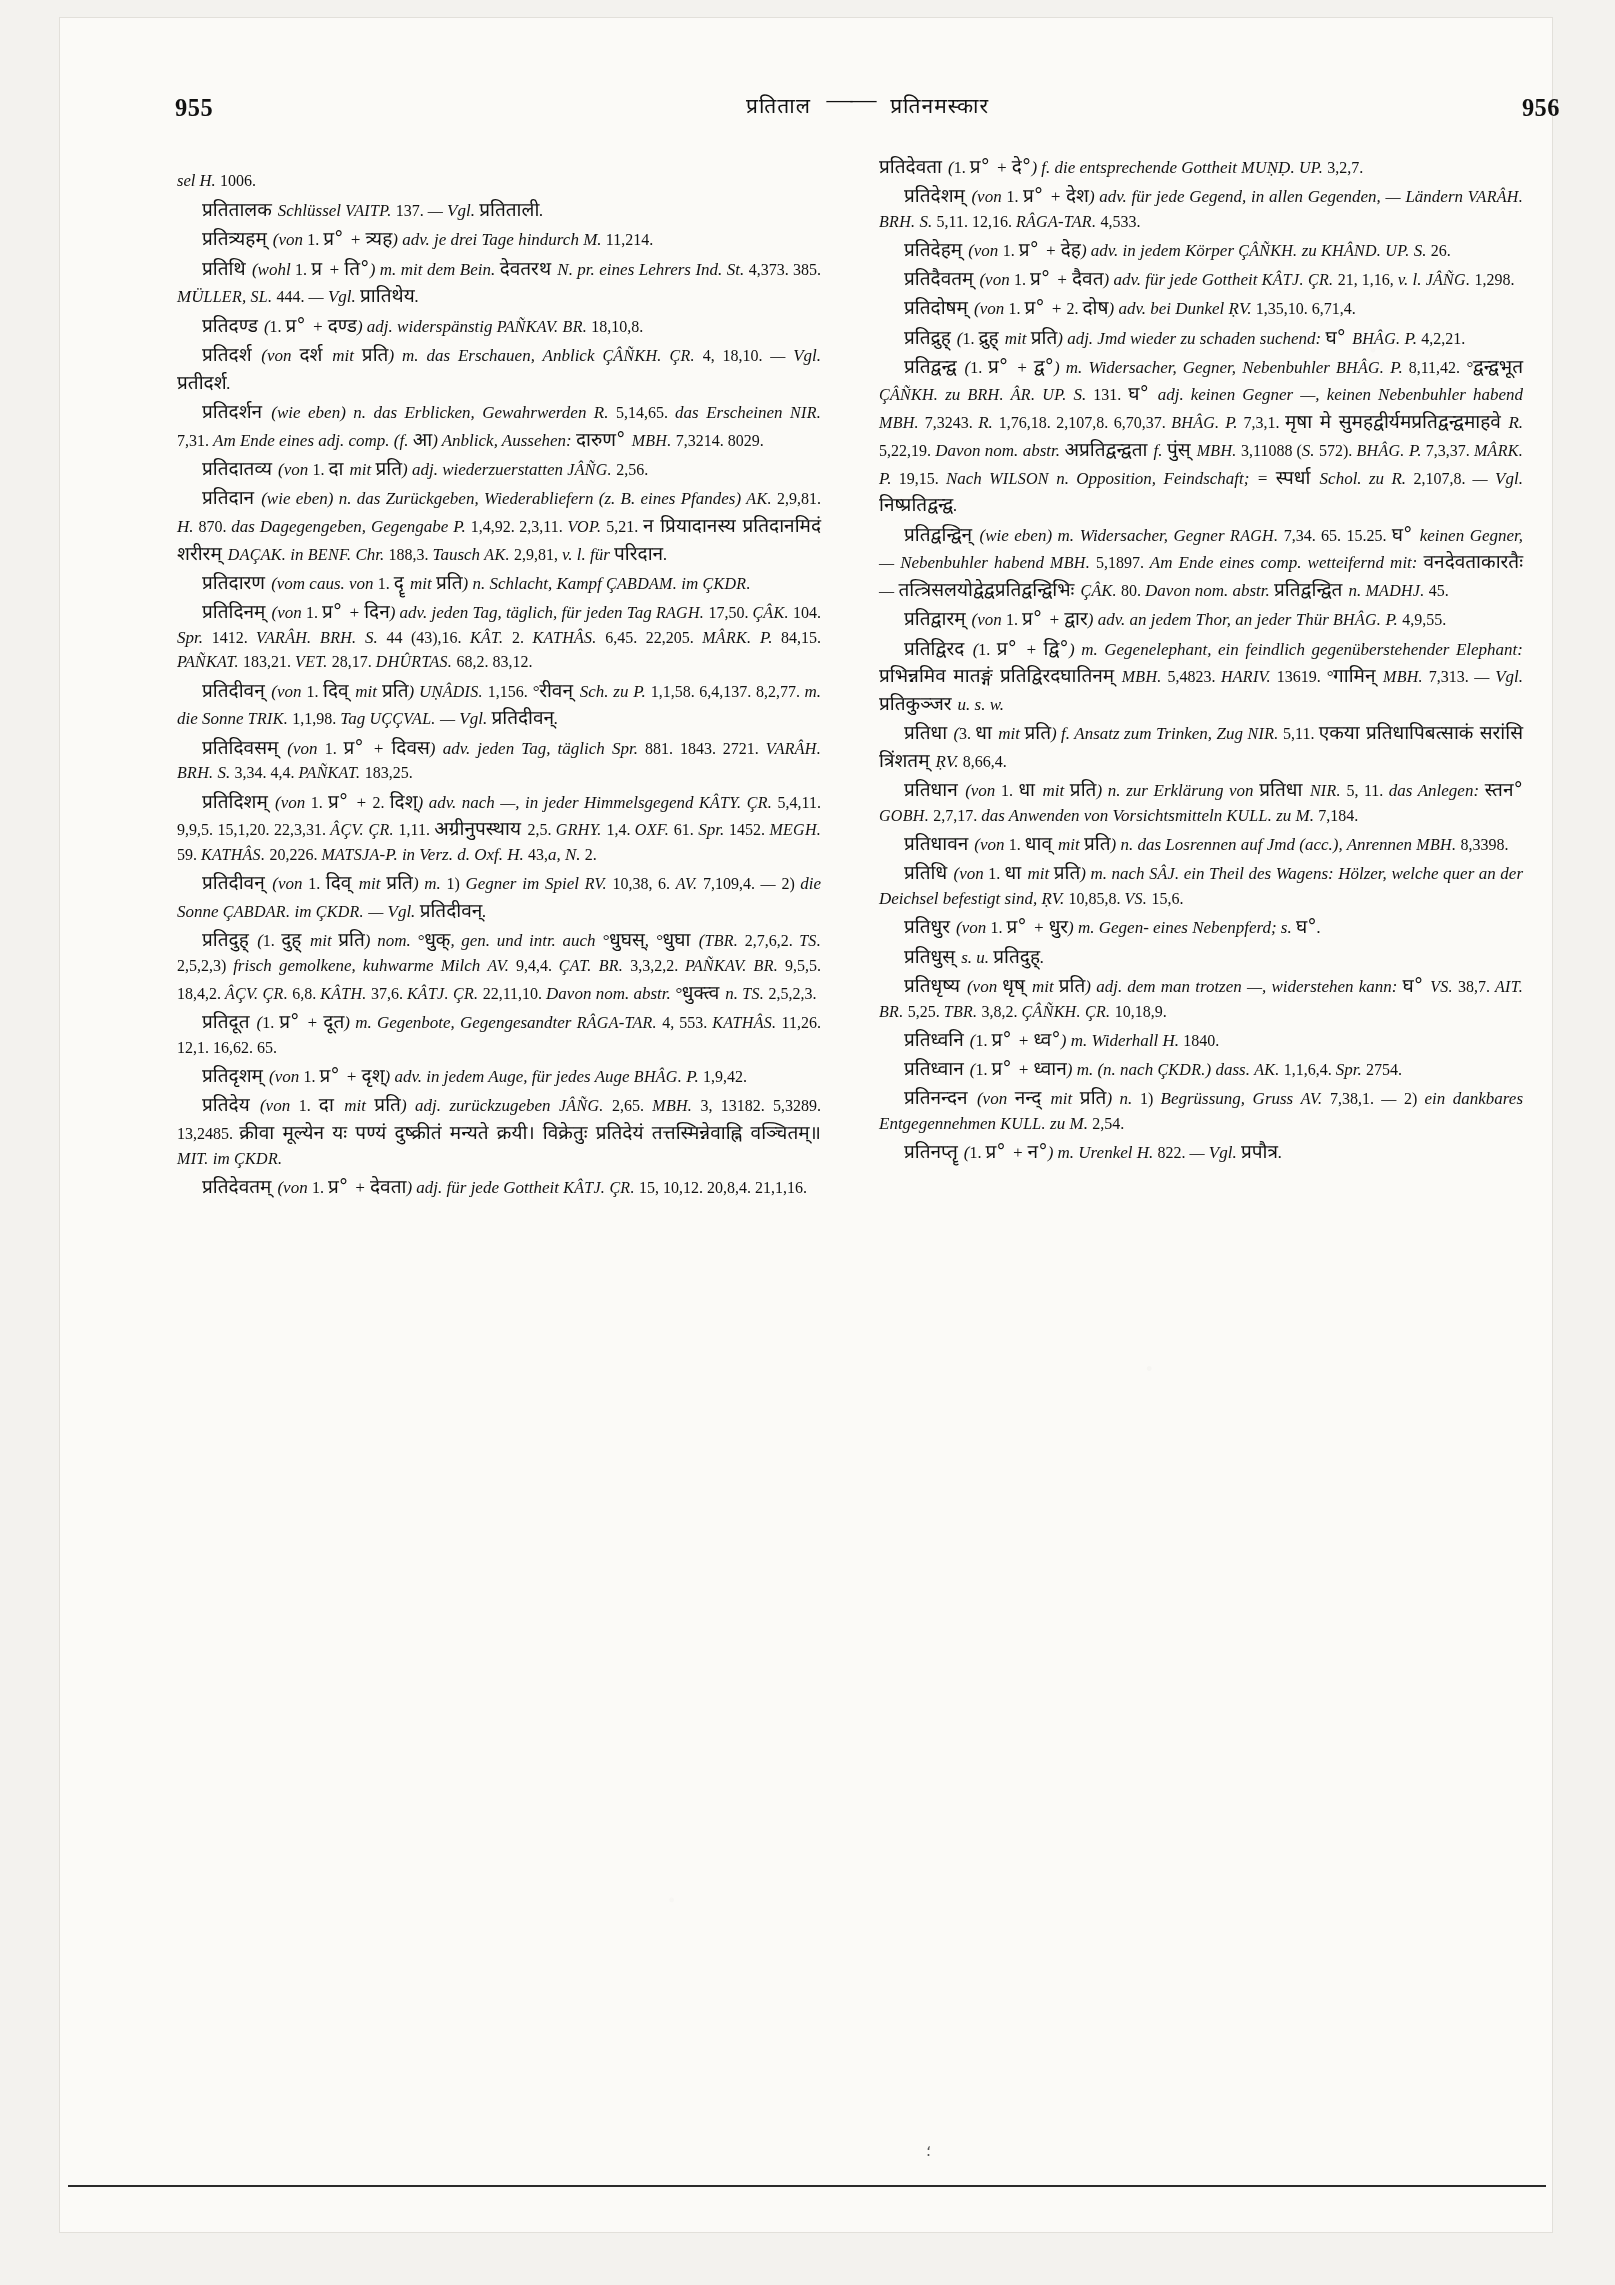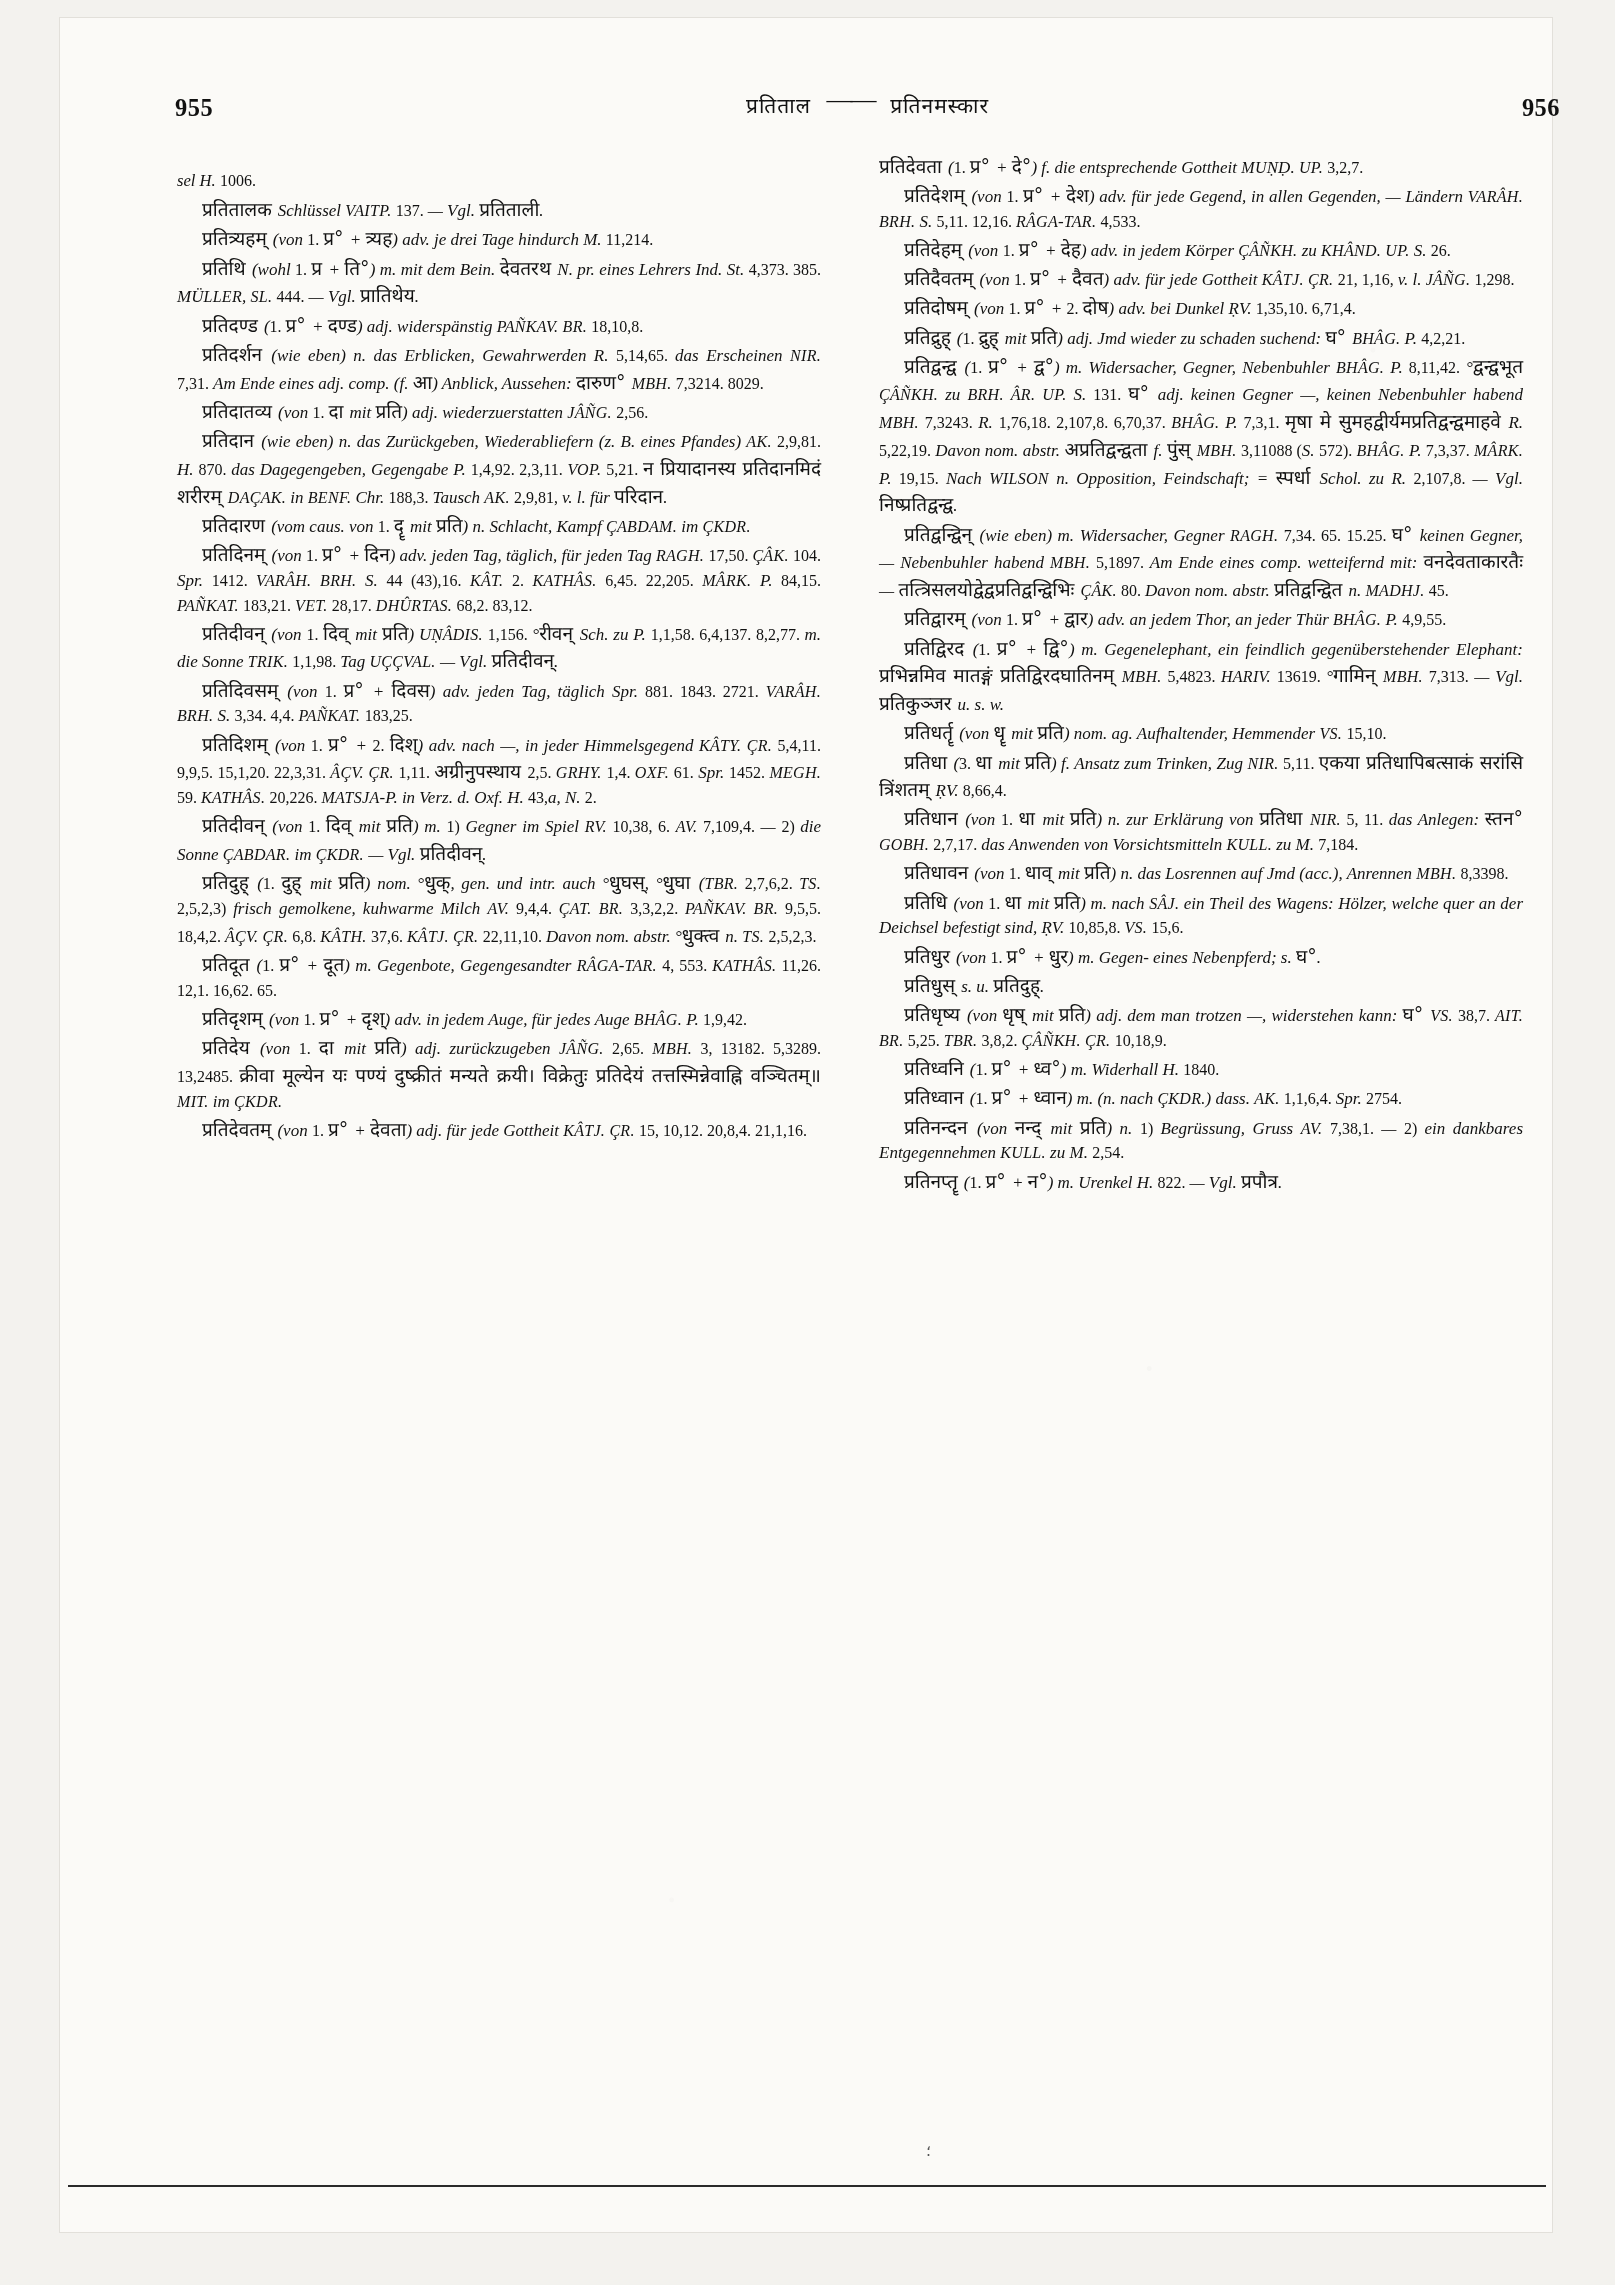--- a/index.html
+++ b/index.html
@@ -150,20 +150,21 @@
       </div>
       <div class="folio folio-right">956</div>
     </div>
 
     <div class="col col-left">
       <p class="catch"><span class="it">sel H. <span class="num rm">1006.</span></span></p>
       <p class="entry"><span class="dev">प्रतितालक </span><span class="it">Schlüssel <span class="sc">VAITP.</span> <span class="num rm">137. </span>— Vgl. </span><span class="dev">प्रतिताली</span><span class="it">.</span></p>
       <p class="entry"><span class="dev">प्रतित्र्यहम् </span><span class="it">(von <span class="num rm">1. </span></span><span class="dev">प्र° </span><span class="it">+ </span><span class="dev">त्र्यह</span><span class="it">) adv. je drei Tage hindurch M. <span class="num rm">11,214.</span></span></p>
       <p class="entry"><span class="dev">प्रतिथि </span><span class="it">(wohl <span class="num rm">1. </span></span><span class="dev">प्र </span><span class="it">+ </span><span class="dev">ति°</span><span class="it">) m. mit dem Bein. </span><span class="dev">देवतरथ </span><span class="it">N. pr. eines Lehrers Ind. St. <span class="num rm">4,373. 385. </span>MÜ<span class="sc">LLER</span>, <span class="sc">SL.</span> <span class="num rm">444. </span>— Vgl. </span><span class="dev">प्रातिथेय</span><span class="it">.</span></p>
       <p class="entry"><span class="dev">प्रतिदण्ड </span><span class="it">(<span class="num rm">1. </span></span><span class="dev">प्र° </span><span class="it">+ </span><span class="dev">दण्ड</span><span class="it">) adj. widerspänstig <span class="sc">PAÑKAV.</span> <span class="sc">BR.</span> <span class="num rm">18,10,8.</span></span></p>
+      <p class="entry"><span class="dev">प्रतिदर्श </span><span class="it">(von </span><span class="dev">दर्श </span><span class="it">mit </span><span class="dev">प्रति</span><span class="it">) m. das Erschauen, Anblick <span class="sc">ÇÂÑKH.</span> <span class="sc">ÇR.</span> <span class="num rm">4, 18,10. </span>— Vgl. </span><span class="dev">प्रतीदर्श</span><span class="it">.</span></p>
       <p class="entry"><span class="dev">प्रतिदर्शन </span><span class="it">(wie eben) n. das Erblicken, Gewahrwerden R. <span class="num rm">5,14,65. </span>das Erscheinen <span class="sc">NIR.</span> <span class="num rm">7,31. </span>Am Ende eines adj. comp. (f. </span><span class="dev">आ</span><span class="it">) Anblick, Aussehen: </span><span class="dev">दारुण° </span><span class="it"><span class="sc">MBH.</span> <span class="num rm">7,3214. 8029.</span></span></p>
       <p class="entry"><span class="dev">प्रतिदातव्य </span><span class="it">(von <span class="num rm">1. </span></span><span class="dev">दा </span><span class="it">mit </span><span class="dev">प्रति</span><span class="it">) adj. wiederzuerstatten <span class="sc">JÂÑG.</span> <span class="num rm">2,56.</span></span></p>
       <p class="entry"><span class="dev">प्रतिदान </span><span class="it">(wie eben) n. das Zurückgeben, Wiederabliefern (z. B. eines Pfandes) <span class="sc">AK.</span> <span class="num rm">2,9,81. </span>H. <span class="num rm">870. </span>das Dagegengeben, Gegengabe P. <span class="num rm">1,4,92. 2,3,11. </span><span class="sc">VOP.</span> <span class="num rm">5,21. </span></span><span class="dev">न प्रियादानस्य प्रतिदानमिदं शरीरम् </span><span class="it"><span class="sc">DAÇAK.</span> in <span class="sc">BENF.</span> Chr. <span class="num rm">188,3. </span>Tausch <span class="sc">AK.</span> <span class="num rm">2,9,81, </span>v. l. für </span><span class="dev">परिदान</span><span class="it">.</span></p>
       <p class="entry"><span class="dev">प्रतिदारण </span><span class="it">(vom caus. von <span class="num rm">1. </span></span><span class="dev">दॄ </span><span class="it">mit </span><span class="dev">प्रति</span><span class="it">) n. Schlacht, Kampf <span class="sc">ÇABDAM.</span> im <span class="sc">ÇKDR.</span></span></p>
       <p class="entry"><span class="dev">प्रतिदिनम् </span><span class="it">(von <span class="num rm">1. </span></span><span class="dev">प्र° </span><span class="it">+ </span><span class="dev">दिन</span><span class="it">) adv. jeden Tag, täglich, für jeden Tag <span class="sc">RAGH.</span> <span class="num rm">17,50. </span><span class="sc">ÇÂK.</span> <span class="num rm">104. </span>Spr. <span class="num rm">1412. </span><span class="sc">VARÂH.</span> <span class="sc">BRH.</span> S. <span class="num rm">44 (43),16. </span><span class="sc">KÂT.</span> <span class="num rm">2. </span><span class="sc">KATHÂS.</span> <span class="num rm">6,45. 22,205. </span><span class="sc">MÂRK.</span> P. <span class="num rm">84,15. </span><span class="sc">PAÑKAT.</span> <span class="num rm">183,21. </span><span class="sc">VET.</span> <span class="num rm">28,17. </span><span class="sc">DHÛRTAS.</span> <span class="num rm">68,2. 83,12.</span></span></p>
       <p class="entry"><span class="dev">प्रतिदीवन् </span><span class="it">(von <span class="num rm">1. </span></span><span class="dev">दिव् </span><span class="it">mit </span><span class="dev">प्रति</span><span class="it">) UṆ<span class="sc">ÂDIS.</span> <span class="num rm">1,156. </span>°</span><span class="dev">रीवन् </span><span class="it">Sch. zu P. <span class="num rm">1,1,58. 6,4,137. 8,2,77. </span>m. die Sonne <span class="sc">TRIK.</span> <span class="num rm">1,1,98. </span>Tag <span class="sc">UÇÇVAL.</span> — Vgl. </span><span class="dev">प्रतिदीवन्</span><span class="it">.</span></p>
       <p class="entry"><span class="dev">प्रतिदिवसम् </span><span class="it">(von <span class="num rm">1. </span></span><span class="dev">प्र° </span><span class="it">+ </span><span class="dev">दिवस</span><span class="it">) adv. jeden Tag, täglich Spr. <span class="num rm">881. 1843. 2721. </span><span class="sc">VARÂH.</span> <span class="sc">BRH.</span> S. <span class="num rm">3,34. 4,4. </span><span class="sc">PAÑKAT.</span> <span class="num rm">183,25.</span></span></p>
       <p class="entry"><span class="dev">प्रतिदिशम् </span><span class="it">(von <span class="num rm">1. </span></span><span class="dev">प्र° </span><span class="it">+ <span class="num rm">2. </span></span><span class="dev">दिश्</span><span class="it">) adv. nach —, in jeder Himmelsgegend <span class="sc">KÂTY.</span> <span class="sc">ÇR.</span> <span class="num rm">5,4,11. 9,9,5. 15,1,20. 22,3,31. </span><span class="sc">ÂÇV.</span> <span class="sc">ÇR.</span> <span class="num rm">1,11. </span></span><span class="dev">अग्रीनुपस्थाय </span><span class="it"><span class="num rm">2,5. </span><span class="sc">GRHY.</span> <span class="num rm">1,4. </span><span class="sc">OXF.</span> <span class="num rm">61. </span>Spr. <span class="num rm">1452. </span><span class="sc">MEGH.</span> <span class="num rm">59. </span><span class="sc">KATHÂS.</span> <span class="num rm">20,226. </span><span class="sc">MATSJA</span>-P. in Verz. d. Oxf. H. <span class="num rm">43,</span>a, N. <span class="num rm">2.</span></span></p>
       <p class="entry"><span class="dev">प्रतिदीवन् </span><span class="it">(von <span class="num rm">1. </span></span><span class="dev">दिव् </span><span class="it">mit </span><span class="dev">प्रति</span><span class="it">) m. <span class="num rm">1) </span>Gegner im Spiel <span class="sc">RV.</span> <span class="num rm">10,38, 6. </span><span class="sc">AV.</span> <span class="num rm">7,109,4. </span>— <span class="num rm">2) </span>die Sonne <span class="sc">ÇABDAR.</span> im <span class="sc">ÇKDR.</span> — Vgl. </span><span class="dev">प्रतिदीवन्</span><span class="it">.</span></p>
       <p class="entry"><span class="dev">प्रतिदुह् </span><span class="it">(<span class="num rm">1. </span></span><span class="dev">दुह् </span><span class="it">mit </span><span class="dev">प्रति</span><span class="it">) nom. °</span><span class="dev">धुक्</span><span class="it">, gen. und intr. auch °</span><span class="dev">धुघस्</span><span class="it">, °</span><span class="dev">धुघा </span><span class="it">(<span class="sc">TBR.</span> <span class="num rm">2,7,6,2. </span><span class="sc">TS.</span> <span class="num rm">2,5,2,3) </span>frisch gemolkene, kuhwarme Milch <span class="sc">AV.</span> <span class="num rm">9,4,4. </span><span class="sc">ÇAT.</span> <span class="sc">BR.</span> <span class="num rm">3,3,2,2. </span><span class="sc">PAÑKAV.</span> <span class="sc">BR.</span> <span class="num rm">9,5,5. 18,4,2. </span><span class="sc">ÂÇV.</span> <span class="sc">ÇR.</span> <span class="num rm">6,8. </span><span class="sc">KÂTH.</span> <span class="num rm">37,6. </span><span class="sc">KÂTJ.</span> <span class="sc">ÇR.</span> <span class="num rm">22,11,10. </span>Davon nom. abstr. °</span><span class="dev">धुक्त्व </span><span class="it">n. <span class="sc">TS.</span> <span class="num rm">2,5,2,3.</span></span></p>
@@ -177,21 +178,20 @@
       <p class="entry noindent"><span class="dev">प्रतिदेवता </span><span class="it">(<span class="num rm">1. </span></span><span class="dev">प्र° </span><span class="it">+ </span><span class="dev">दे°</span><span class="it">) f. die entsprechende Gottheit <span class="sc">MU</span>ṆḌ. <span class="sc">UP.</span> <span class="num rm">3,2,7.</span></span></p>
       <p class="entry"><span class="dev">प्रतिदेशम् </span><span class="it">(von <span class="num rm">1. </span></span><span class="dev">प्र° </span><span class="it">+ </span><span class="dev">देश</span><span class="it">) adv. für jede Gegend, in allen Gegenden, — Ländern <span class="sc">VARÂH.</span> <span class="sc">BRH.</span> S. <span class="num rm">5,11. 12,16. </span><span class="sc">RÂGA</span>-<span class="sc">TAR.</span> <span class="num rm">4,533.</span></span></p>
       <p class="entry"><span class="dev">प्रतिदेहम् </span><span class="it">(von <span class="num rm">1. </span></span><span class="dev">प्र° </span><span class="it">+ </span><span class="dev">देह</span><span class="it">) adv. in jedem Körper <span class="sc">ÇÂÑKH.</span> zu <span class="sc">KHÂND.</span> <span class="sc">UP.</span> S. <span class="num rm">26.</span></span></p>
       <p class="entry"><span class="dev">प्रतिदैवतम् </span><span class="it">(von <span class="num rm">1. </span></span><span class="dev">प्र° </span><span class="it">+ </span><span class="dev">दैवत</span><span class="it">) adv. für jede Gottheit <span class="sc">KÂTJ.</span> <span class="sc">ÇR.</span> <span class="num rm">21, 1,16, </span>v. l. <span class="sc">JÂÑG.</span> <span class="num rm">1,298.</span></span></p>
       <p class="entry"><span class="dev">प्रतिदोषम् </span><span class="it">(von <span class="num rm">1. </span></span><span class="dev">प्र° </span><span class="it">+ <span class="num rm">2. </span></span><span class="dev">दोष</span><span class="it">) adv. bei Dunkel ṚV. <span class="num rm">1,35,10. 6,71,4.</span></span></p>
       <p class="entry"><span class="dev">प्रतिद्रुह् </span><span class="it">(<span class="num rm">1. </span></span><span class="dev">द्रुह् </span><span class="it">mit </span><span class="dev">प्रति</span><span class="it">) adj. Jmd wieder zu schaden suchend: </span><span class="dev">घ° </span><span class="it"><span class="sc">BHÂG.</span> P. <span class="num rm">4,2,21.</span></span></p>
       <p class="entry"><span class="dev">प्रतिद्वन्द्व </span><span class="it">(<span class="num rm">1. </span></span><span class="dev">प्र° </span><span class="it">+ </span><span class="dev">द्व°</span><span class="it">) m. Widersacher, Gegner, Nebenbuhler <span class="sc">BHÂG.</span> P. <span class="num rm">8,11,42. </span>°</span><span class="dev">द्वन्द्वभूत </span><span class="it"><span class="sc">ÇÂÑKH.</span> zu <span class="sc">BRH.</span> <span class="sc">ÂR.</span> <span class="sc">UP.</span> S. <span class="num rm">131. </span></span><span class="dev">घ° </span><span class="it">adj. keinen Gegner —, keinen Nebenbuhler habend <span class="sc">MBH.</span> <span class="num rm">7,3243. </span>R. <span class="num rm">1,76,18. 2,107,8. 6,70,37. </span><span class="sc">BHÂG.</span> P. <span class="num rm">7,3,1. </span></span><span class="dev">मृषा मे सुमहद्वीर्यमप्रतिद्वन्द्वमाहवे </span><span class="it">R. <span class="num rm">5,22,19. </span>Davon nom. abstr. </span><span class="dev">अप्रतिद्वन्द्वता </span><span class="it">f. </span><span class="dev">पुंस् </span><span class="it"><span class="sc">MBH.</span> <span class="num rm">3,11088 (</span>S. <span class="num rm">572). </span><span class="sc">BHÂG.</span> P. <span class="num rm">7,3,37. </span><span class="sc">MÂRK.</span> P. <span class="num rm">19,15. </span>Nach <span class="sc">WILSON</span> n. Opposition, Feindschaft; = </span><span class="dev">स्पर्धा </span><span class="it">Schol. zu R. <span class="num rm">2,107,8. </span>— Vgl. </span><span class="dev">निष्प्रतिद्वन्द्व</span><span class="it">.</span></p>
       <p class="entry"><span class="dev">प्रतिद्वन्द्विन् </span><span class="it">(wie eben) m. Widersacher, Gegner <span class="sc">RAGH.</span> <span class="num rm">7,34. 65. 15.25. </span></span><span class="dev">घ° </span><span class="it">keinen Gegner, — Nebenbuhler habend <span class="sc">MBH.</span> <span class="num rm">5,1897. </span>Am Ende eines comp. wetteifernd mit: </span><span class="dev">वनदेवताकारतैः </span><span class="it">— </span><span class="dev">तत्त्रिसलयोद्वेद्वप्रतिद्वन्द्विभिः </span><span class="it"><span class="sc">ÇÂK.</span> <span class="num rm">80. </span>Davon nom. abstr. </span><span class="dev">प्रतिद्वन्द्वित </span><span class="it">n. <span class="sc">MADHJ.</span> <span class="num rm">45.</span></span></p>
       <p class="entry"><span class="dev">प्रतिद्वारम् </span><span class="it">(von <span class="num rm">1. </span></span><span class="dev">प्र° </span><span class="it">+ </span><span class="dev">द्वार</span><span class="it">) adv. an jedem Thor, an jeder Thür <span class="sc">BHÂG.</span> P. <span class="num rm">4,9,55.</span></span></p>
       <p class="entry"><span class="dev">प्रतिद्विरद </span><span class="it">(<span class="num rm">1. </span></span><span class="dev">प्र° </span><span class="it">+ </span><span class="dev">द्वि°</span><span class="it">) m. Gegenelephant, ein feindlich gegenüberstehender Elephant: </span><span class="dev">प्रभिन्नमिव मातङ्गं प्रतिद्विरदघातिनम् </span><span class="it"><span class="sc">MBH.</span> <span class="num rm">5,4823. </span><span class="sc">HARIV.</span> <span class="num rm">13619. </span>°</span><span class="dev">गामिन् </span><span class="it"><span class="sc">MBH.</span> <span class="num rm">7,313. </span>— Vgl. </span><span class="dev">प्रतिकुञ्जर </span><span class="it">u. s. w.</span></p>
-      <p class="entry"><span class="dev">प्रतिधर्तॄ </span><span class="it">(von </span><span class="dev">धॄ </span><span class="it">mit </span><span class="dev">प्रति</span><span class="it">) nom. ag. Aufhaltender, Hemmender <span class="sc">VS.</span> <span class="num rm">15,10.</span></span></p>
       <p class="entry"><span class="dev">प्रतिधा </span><span class="it">(<span class="num rm">3. </span></span><span class="dev">धा </span><span class="it">mit </span><span class="dev">प्रति</span><span class="it">) f. Ansatz zum Trinken, Zug <span class="sc">NIR.</span> <span class="num rm">5,11. </span></span><span class="dev">एकया प्रतिधापिबत्साकं सरांसि त्रिंशतम् </span><span class="it">ṚV. <span class="num rm">8,66,4.</span></span></p>
       <p class="entry"><span class="dev">प्रतिधान </span><span class="it">(von <span class="num rm">1. </span></span><span class="dev">धा </span><span class="it">mit </span><span class="dev">प्रति</span><span class="it">) n. zur Erklärung von </span><span class="dev">प्रतिधा </span><span class="it"><span class="sc">NIR.</span> <span class="num rm">5, 11. </span>das Anlegen: </span><span class="dev">स्तन° </span><span class="it"><span class="sc">GOBH.</span> <span class="num rm">2,7,17. </span>das Anwenden von Vorsichtsmitteln <span class="sc">KULL.</span> zu M. <span class="num rm">7,184.</span></span></p>
       <p class="entry"><span class="dev">प्रतिधावन </span><span class="it">(von <span class="num rm">1. </span></span><span class="dev">धाव् </span><span class="it">mit </span><span class="dev">प्रति</span><span class="it">) n. das Losrennen auf Jmd (acc.), Anrennen <span class="sc">MBH.</span> <span class="num rm">8,3398.</span></span></p>
       <p class="entry"><span class="dev">प्रतिधि </span><span class="it">(von <span class="num rm">1. </span></span><span class="dev">धा </span><span class="it">mit </span><span class="dev">प्रति</span><span class="it">) m. nach <span class="sc">SÂJ.</span> ein Theil des Wagens: Hölzer, welche quer an der Deichsel befestigt sind, ṚV. <span class="num rm">10,85,8. </span><span class="sc">VS.</span> <span class="num rm">15,6.</span></span></p>
       <p class="entry"><span class="dev">प्रतिधुर </span><span class="it">(von <span class="num rm">1. </span></span><span class="dev">प्र° </span><span class="it">+ </span><span class="dev">धुर</span><span class="it">) m. Gegen- eines Nebenpferd; s. </span><span class="dev">घ°</span><span class="it">.</span></p>
       <p class="entry"><span class="dev">प्रतिधुस् </span><span class="it">s. u. </span><span class="dev">प्रतिदुह्</span><span class="it">.</span></p>
       <p class="entry"><span class="dev">प्रतिधृष्य </span><span class="it">(von </span><span class="dev">धृष् </span><span class="it">mit </span><span class="dev">प्रति</span><span class="it">) adj. dem man trotzen —, widerstehen kann: </span><span class="dev">घ° </span><span class="it"><span class="sc">VS.</span> <span class="num rm">38,7. </span><span class="sc">AIT.</span> <span class="sc">BR.</span> <span class="num rm">5,25. </span><span class="sc">TBR.</span> <span class="num rm">3,8,2. </span><span class="sc">ÇÂÑKH.</span> <span class="sc">ÇR.</span> <span class="num rm">10,18,9.</span></span></p>
       <p class="entry"><span class="dev">प्रतिध्वनि </span><span class="it">(<span class="num rm">1. </span></span><span class="dev">प्र° </span><span class="it">+ </span><span class="dev">ध्व°</span><span class="it">) m. Widerhall H. <span class="num rm">1840.</span></span></p>
       <p class="entry"><span class="dev">प्रतिध्वान </span><span class="it">(<span class="num rm">1. </span></span><span class="dev">प्र° </span><span class="it">+ </span><span class="dev">ध्वान</span><span class="it">) m. (n. nach <span class="sc">ÇKDR.</span>) dass. <span class="sc">AK.</span> <span class="num rm">1,1,6,4. </span>Spr. <span class="num rm">2754.</span></span></p>
       <p class="entry"><span class="dev">प्रतिनन्दन </span><span class="it">(von </span><span class="dev">नन्द् </span><span class="it">mit </span><span class="dev">प्रति</span><span class="it">) n. <span class="num rm">1) </span>Begrüssung, Gruss <span class="sc">AV.</span> <span class="num rm">7,38,1. </span>— <span class="num rm">2) </span>ein dankbares Entgegennehmen <span class="sc">KULL.</span> zu M. <span class="num rm">2,54.</span></span></p>

